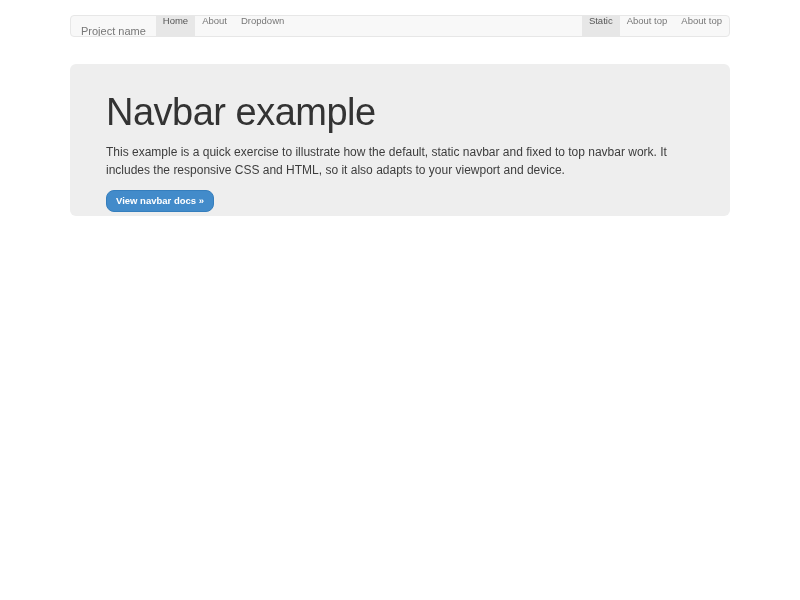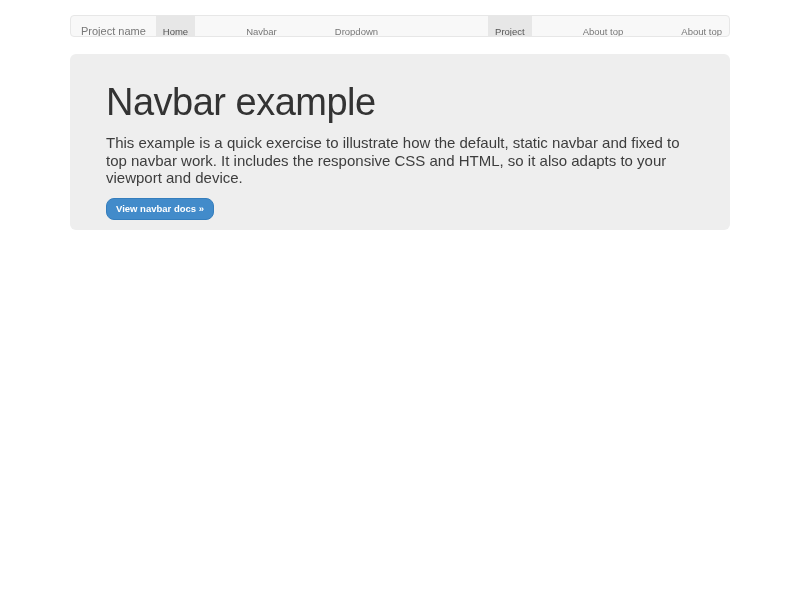--- a/index.html
+++ b/index.html
@@ -33,22 +33,21 @@
     padding: 0 10px;
     line-height: 31px;
     font-size: 11px;
     color: #777777;
     text-decoration: none;
     white-space: nowrap;
     cursor: pointer;
   }
   .nav {
     display: flex;
-    align-items: flex-start;
-    gap: 44px;
+    align-items: flex-end;
   }
   .nav-link {
     display: flex;
     align-items: center;
     padding: 0 7px;
     font-size: 9.5px;
     line-height: 31px;
     color: #777777;
     text-decoration: none;
     white-space: nowrap;
@@ -63,38 +62,38 @@
     display: inline-block;
     width: 0;
     height: 0;
     margin-left: 4px;
     border-top: 4px solid #777777;
     border-left: 4px solid transparent;
     border-right: 4px solid transparent;
   }
   
   .jumbotron {
-    margin-top: 17px;
-    height: 176px;
+    margin-top: 27px;
+    height: 152px;
     box-sizing: border-box;
     background: #eeeeee;
     border-radius: 6px;
     padding: 26px 36px;
   }
   .jumbotron h1 {
     margin: 0;
     font-size: 38px;
     line-height: 44px;
     font-weight: 500;
     letter-spacing: -0.5px;
     color: #333333;
   }
   .jumbotron p {
     margin: 10px 0 0 0;
-    font-size: 15px;
+    font-size: 12px;
     line-height: 17.5px;
     color: #3d3d3d;
     max-width: 592px;
   }
   .btn-primary {
     display: inline-block;
     margin-top: 11px;
     padding: 4px 9px;
     background: #428bca;
     border: 1px solid #357ebd;
@@ -110,28 +109,28 @@
 </head>
 <body>
 
 <div class="container">
 
   <nav class="navbar">
     <a class="navbar-brand">Project name</a>
 
     <div class="nav">
       <a class="nav-link active">Home</a>
-      <a class="nav-link">Navbar</a>
+      <a class="nav-link">About</a>
       <a class="nav-link">Dropdown</a>
     </div>
 
     <div class="navbar-spacer"></div>
 
     <div class="nav">
-      <a class="nav-link active">Project</a>
+      <a class="nav-link active">Static</a>
       <a class="nav-link">About top</a>
       <a class="nav-link">About top</a>
     </div>
   </nav>
 
   <div class="jumbotron">
     <h1>Navbar example</h1>
     <p>This example is a quick exercise to illustrate how the default, static navbar and fixed to top navbar work. It includes the responsive CSS and HTML, so it also adapts to your viewport and device.</p>
     <a class="btn-primary">View navbar docs »</a>
   </div>

